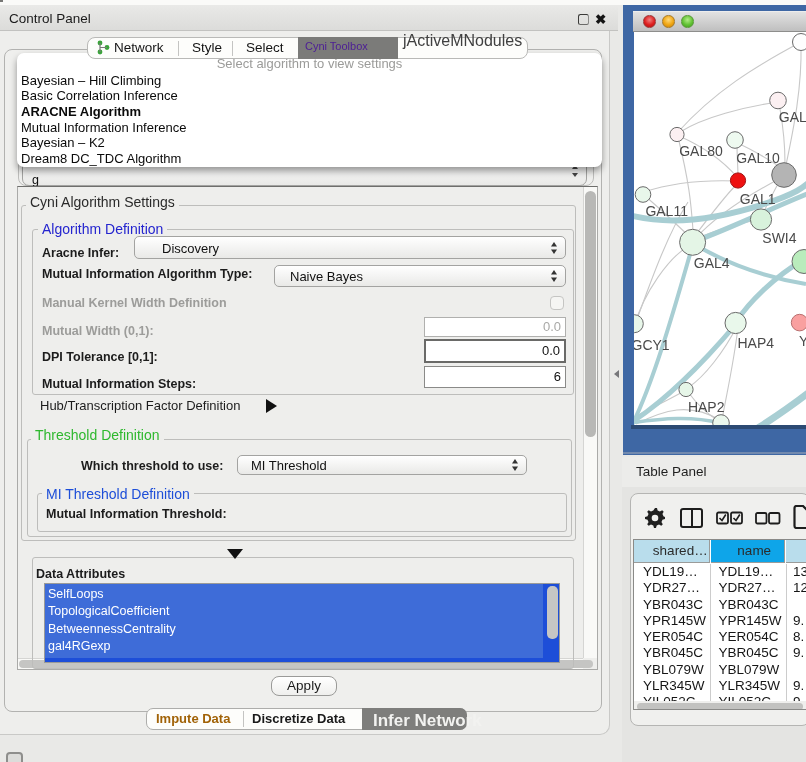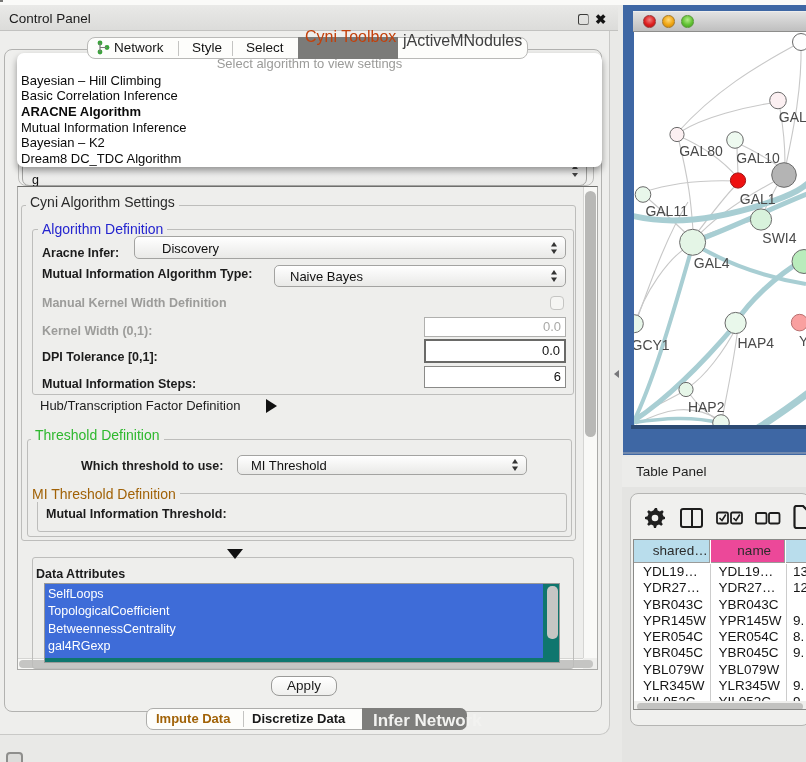--- a/index.html
+++ b/index.html
@@ -58,47 +58,47 @@
  <div class="a lbl" style="left:24px;top:80px;">Mutual Information Algorithm Type:</div>
  <div class="a combo" style="left:256px;top:78px;width:292px;height:22px;">
       <span style="position:absolute;left:15px;top:3px;">Naive Bayes</span>
       <svg class="carr" viewBox="0 0 8 12">
         <path d="M4 0 L7 4.5 L1 4.5 Z" fill="#333"></path>
         <path d="M4 12 L7 7.5 L1 7.5 Z" fill="#333"></path>
       </svg>
     </div>
  <div class="a lbl" style="left:24px;top:109px;color:#9c9c9a;">Manual Kernel Width Definition</div>
  <div class="a" style="left:532px;top:109px;width:14px;height:14px;border:1.5px solid #c5c5c3;border-radius:4px;background:#f5f5f3"></div>
- <div class="a lbl" style="left:24px;top:137px;color:#9c9c9a;">Kernel Width (0,1):</div>
+ <div class="a lbl" style="left:24px;top:137px;color:#9c9c9a;">Mutual Width (0,1):</div>
  <div class="a fld" style="left:406px;top:130px;width:142px;height:20px;border:1px solid #b0b0ae;color:#a9a9a7;line-height:18px;">0.0</div>
  <div class="a lbl" style="left:24px;top:163px;">DPI Tolerance [0,1]:</div>
  <div class="a fld" style="left:406px;top:152px;width:142px;height:24px;border:2px solid #6a6a68;color:#111;line-height:20px;">0.0</div>
  <div class="a lbl" style="left:24px;top:190px;">Mutual Information Steps:</div>
  <div class="a fld" style="left:406px;top:179px;width:142px;height:22px;border:1.5px solid #8a8a88;color:#111;line-height:19px;">6</div>
  <div class="a" style="left:22px;top:211px;font-size:13px;color:#1c1c1c;">Hub/Transcription Factor Definition</div>
  <div class="a" style="left:248px;top:212px;width:0;height:0;border-top:7.5px solid transparent;border-bottom:7.5px solid transparent;border-left:11px solid #111;"></div>
 
  <div class="a gbox" style="left:9px;top:252px;width:545px;height:98px;"></div>
  <div class="gtitle" style="left:13px;top:240px;color:#2eb82e;">Threshold Definition</div>
  <div class="a lbl" style="left:63px;top:272px;">Which threshold to use:</div>
  <div class="a combo" style="left:219px;top:268px;width:290px;height:20px;">
       <span style="position:absolute;left:13px;top:2px;">MI Threshold</span>
       <svg class="carr" viewBox="0 0 8 12">
         <path d="M4 0 L7 4.5 L1 4.5 Z" fill="#333"></path>
         <path d="M4 12 L7 7.5 L1 7.5 Z" fill="#333"></path>
       </svg>
     </div>
  <div class="a gbox" style="left:19px;top:306px;width:530px;height:39px;"></div>
- <div class="gtitle" style="left:10px;top:299px;color:#a16207;">MI Threshold Definition</div>
+ <div class="gtitle" style="left:24px;top:299px;color:#1d4ed8;">MI Threshold Definition</div>
  <div class="a lbl" style="left:28px;top:320px;">Mutual Information Threshold:</div>
 
  <div class="a gbox" style="left:14px;top:370px;width:542px;height:112px;"></div>
  <div class="a" style="left:209px;top:362px;width:0;height:0;border-left:8.5px solid transparent;border-right:8.5px solid transparent;border-top:10px solid #111;z-index:5"></div>
  <div class="a lbl" style="left:18px;top:380px;">Data Attributes</div>
- <div class="a" style="left:26px;top:396px;width:516px;height:80px;background:#0f766e;border:1px solid #9a9a98;">
+ <div class="a" style="left:26px;top:396px;width:516px;height:80px;background:#1d4ed8;border:1px solid #9a9a98;">
    <div style="position:absolute;left:0;top:0;width:498px;height:74px;background:#3e6cd8;color:#fff;font-size:12.5px;line-height:17.4px;padding:2px 0 0 3px;">SelfLoops<br>TopologicalCoefficient<br>BetweennessCentrality<br>gal4RGexp</div>
    <div style="position:absolute;left:502px;top:2px;width:11px;height:53px;background:#c6c6c4;border-radius:5px;"></div>
  </div>
 </div>
 
 <div class="a" style="left:17px;top:53px;width:585px;height:114px;background:#fff;border-radius:7px;box-shadow:0 4px 7px rgba(0,0,0,0.4);z-index:30;font-size:13px;color:#0a0a0a">
 <div style="text-align:center;color:#9b9b99;padding-top:4px;height:17px;line-height:14px;">Select algorithm to view settings</div>
 <div style="padding-left:4px;line-height:15.7px;margin-top:2.5px;">Bayesian – Hill Climbing<br>Basic Correlation Inference<br><b>ARACNE Algorithm</b><br>Mutual Information Inference<br>Bayesian – K2<br>Dream8 DC_TDC Algorithm</div>
 </div>
 
@@ -108,21 +108,21 @@
     <circle cx="4" cy="3" r="2.4" fill="#3aa33a"></circle>
     <circle cx="4" cy="12" r="2.4" fill="#3aa33a"></circle>
     <circle cx="11" cy="7.5" r="2.4" fill="#3aa33a"></circle>
     <path d="M4 3 L4 12 M4 7.5 L11 7.5" stroke="#7a7a78" stroke-width="1.2" fill="none"></path>
   </svg>
 <div class="a" style="left:114px;top:40px;font-size:13.5px;color:#141414;z-index:42">Network</div>
 <div class="a" style="left:178px;top:41px;width:1px;height:15px;background:#c4c4c2;z-index:42"></div>
 <div class="a" style="left:192px;top:40px;font-size:13.5px;color:#141414;z-index:42">Style</div>
 <div class="a" style="left:232px;top:41px;width:1px;height:15px;background:#c4c4c2;z-index:42"></div>
 <div class="a" style="left:246px;top:40px;font-size:13.5px;color:#141414;z-index:42">Select</div>
-<div class="a" style="left:305px;top:28px;font-size:16px;color:#c2410c;z-index:42">Cyni Toolbox</div>
+<div class="a" style="left:305px;top:40px;font-size:11px;color:#4c1d95;z-index:42">Cyni Toolbox</div>
 <div class="a" style="left:403px;top:32px;font-size:16px;color:#404040;z-index:42">jActiveMNodules</div>
 
 <div class="a" style="left:271px;top:676px;width:66px;height:19.5px;border:1px solid #9a9a98;border-radius:8px;background:linear-gradient(#ffffff,#efefed);text-align:center;font-size:13.5px;color:#1a1a1a;line-height:18px;">Apply</div>
 <div class="a" style="left:146px;top:708px;width:321px;height:22px;background:#fdfdfb;border:1px solid #adadab;border-radius:7px;"></div>
 <div class="a" style="left:362px;top:708px;width:105px;height:22px;background:#7e7e7c;border-radius:0 7px 7px 0;"></div>
 <div class="a" style="left:156px;top:711px;font-size:13px;font-weight:bold;color:#a16207;">Impute Data</div>
 <div class="a" style="left:243px;top:711px;width:1px;height:16px;background:#c4c4c2;"></div>
 <div class="a" style="left:252px;top:711px;font-size:13px;font-weight:bold;color:#1a1a1a;">Discretize Data</div>
 <div class="a" style="left:373px;top:711px;font-size:17px;font-weight:bold;color:#f2f2f0;">Infer Network</div>
 
@@ -228,21 +228,21 @@
       <rect x="1" y="1" width="10.5" height="10.5" rx="1.5"></rect>
       <rect x="14" y="1" width="10.5" height="10.5" rx="1.5"></rect>
     </g>
   </svg>
 <svg class="a" style="left:793px;top:505px" width="16" height="24" viewBox="0 0 16 24">
     <path d="M1.5 3 a2 2 0 0 1 2 -2 L10 1 L15 6 L15 21 a2 2 0 0 1 -2 2 L3.5 23 a2 2 0 0 1 -2 -2 Z" fill="none" stroke="#1d1d1d" stroke-width="2.2"></path>
   </svg>
 
 <div class="a" style="left:633px;top:539px;width:173px;height:171px;background:#fff;border:1px solid #8a8a88;border-right:none;overflow:hidden;">
  <div style="position:absolute;left:0;top:0;width:75.5px;height:23px;background:#b9ddec;border-right:1px solid #9b9b99;border-bottom:1px solid #9b9b99;text-align:center;text-indent:18px;font-size:13.5px;color:#2b2b2b;line-height:22px;">shared…</div>
- <div style="position:absolute;left:76.5px;top:0;width:74.5px;height:23px;background:#ec4899;border-right:1px solid #9b9b99;border-bottom:1px solid #9b9b99;text-align:center;text-indent:14px;font-size:13.5px;color:#2b2b2b;line-height:22px;">name</div>
+ <div style="position:absolute;left:76.5px;top:0;width:74.5px;height:23px;background:#0ea5e9;border-right:1px solid #9b9b99;border-bottom:1px solid #9b9b99;text-align:center;text-indent:14px;font-size:13.5px;color:#2b2b2b;line-height:22px;">name</div>
  <div style="position:absolute;left:152px;top:0;width:21px;height:23px;background:#b9ddec;border-bottom:1px solid #9b9b99;"></div>
  <div style="position:absolute;left:76px;top:24px;width:1px;height:137px;background:#cccccc;"></div>
  <div style="position:absolute;left:151.5px;top:24px;width:1px;height:137px;background:#cccccc;"></div>
  <div style="position:absolute;left:9px;top:24px;font-size:13.5px;color:#161616;line-height:16.3px;">YDL19…<br>YDR27…<br>YBR043C<br>YPR145W<br>YER054C<br>YBR045C<br>YBL079W<br>YLR345W<br>YIL052C</div>
  <div style="position:absolute;left:84.5px;top:24px;font-size:13.5px;color:#161616;line-height:16.3px;">YDL19…<br>YDR27…<br>YBR043C<br>YPR145W<br>YER054C<br>YBR045C<br>YBL079W<br>YLR345W<br>YIL052C</div>
  <div style="position:absolute;left:159px;top:24px;font-size:13.5px;color:#161616;line-height:16.3px;">13<br>12<br>&nbsp;<br>9.<br>8.<br>9.<br>&nbsp;<br>9.<br>9.</div>
  <div style="position:absolute;left:0;top:161px;width:173px;height:10px;background:#efefed;"></div>
  <div style="position:absolute;left:3px;top:162.5px;width:166px;height:7.5px;background:#c2c2c0;border-radius:4px;"></div>
 </div>
 

